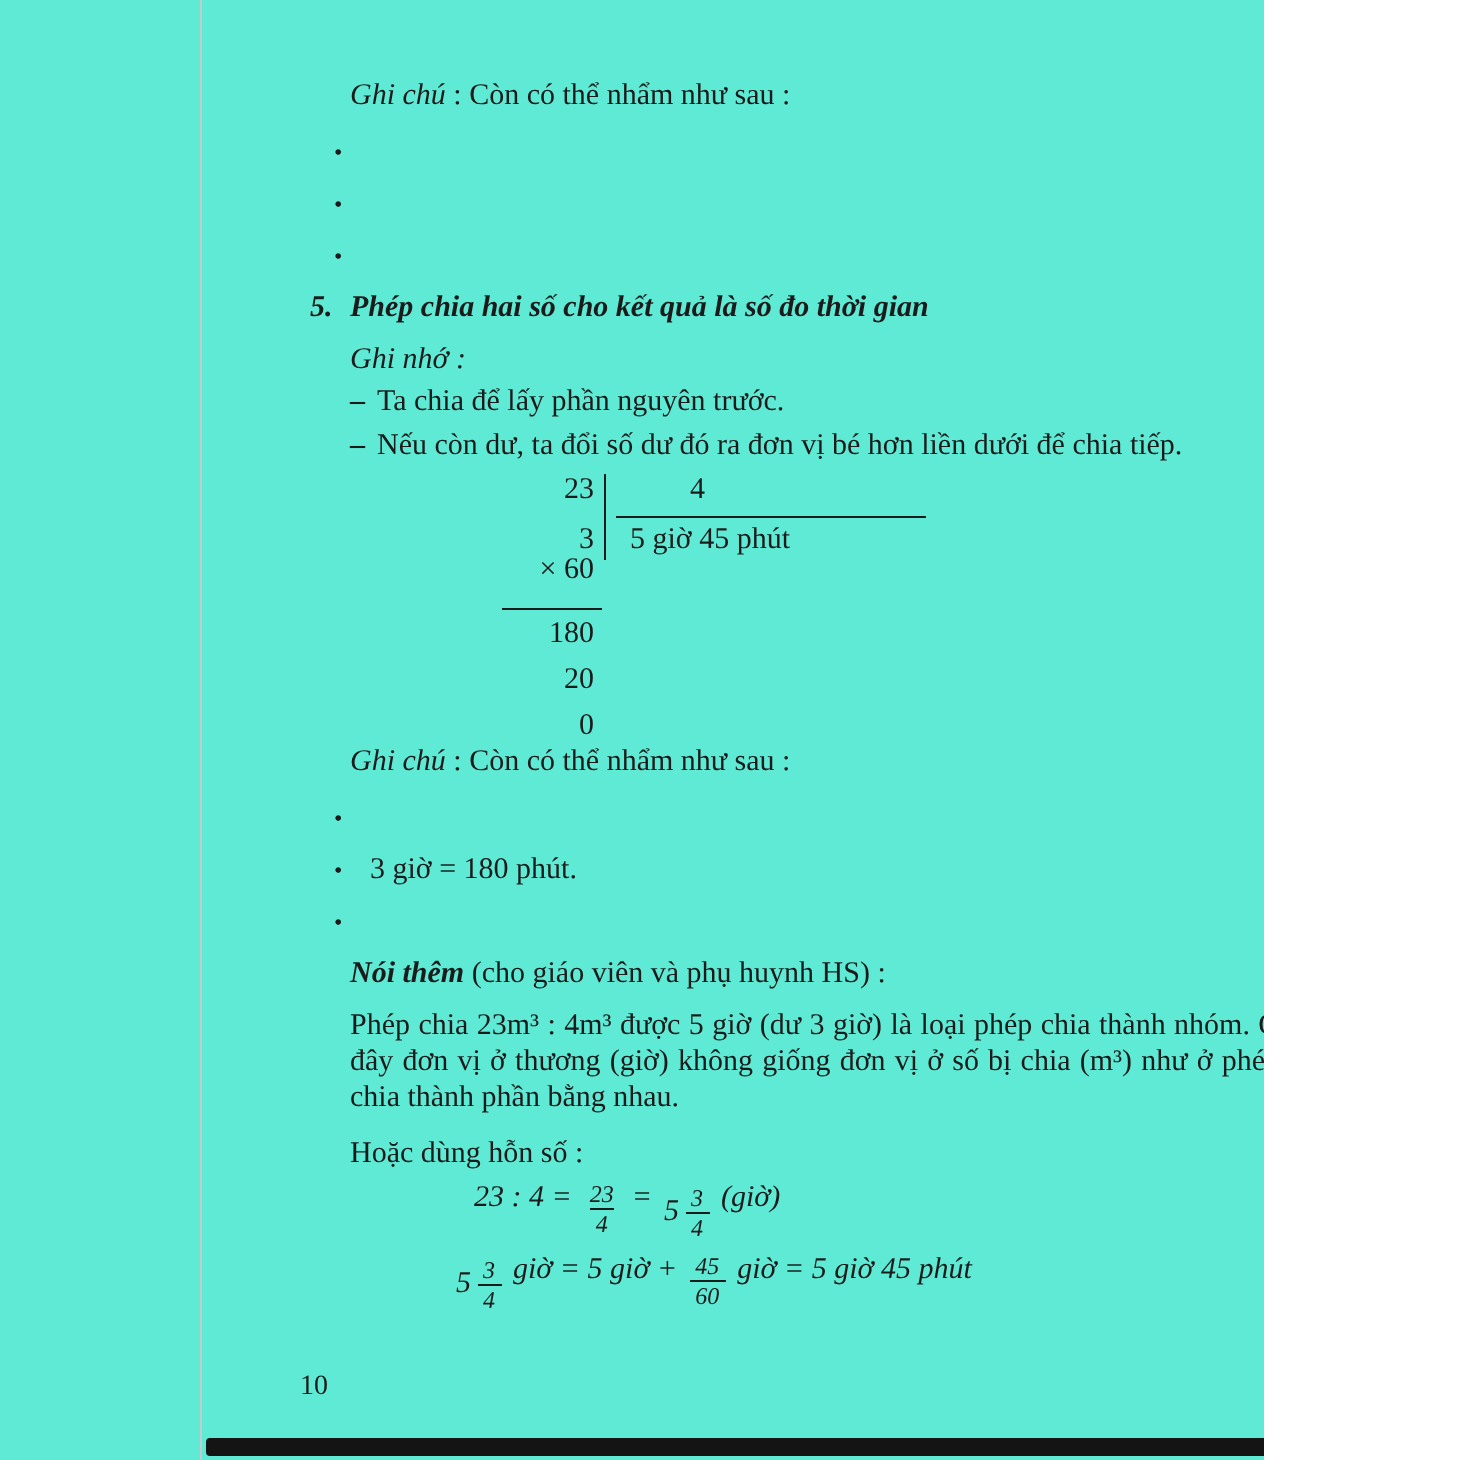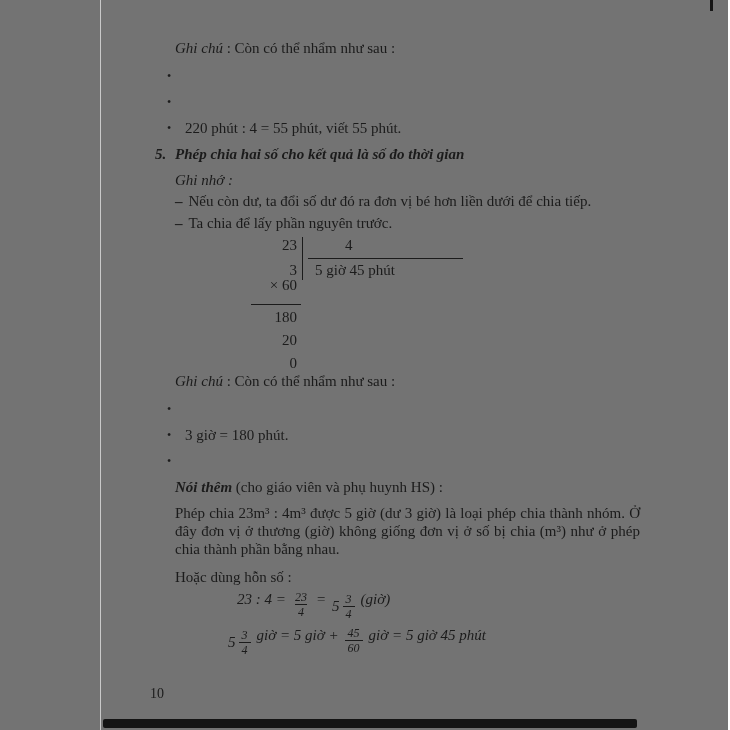--- a/index.html
+++ b/index.html
@@ -2,21 +2,21 @@
 <html><head>
 <meta charset="utf-8">
 <style>
   * { margin:0; padding:0; box-sizing:border-box; }
   html,body { width:730px; height:730px; }
   body {
     background:#ffffff;
     font-family:"Liberation Serif","DejaVu Serif",serif;
     color:#1b1b1b;
   }
-  .scan { position:relative; width:728px; height:730px; background:#737373; overflow:hidden; }
+  .scan { position:relative; width:632px; height:730px; background:#5eead4; overflow:hidden; }
 
   .left-rule { position:absolute; left:100px; top:0; width:1px; height:730px; background:#c9c9c9; }
   .corner-mark { position:absolute; left:710px; top:0; width:3px; height:11px; background:#161616; }
   .bottom-bar { position:absolute; left:103px; top:719px; width:534px; height:9px; background:#141414; border-radius:2px; }
 
   .content { position:absolute; left:175px; top:39px; width:465px; font-size:15px; line-height:18px; }
 
   .note-head { margin-bottom:10px; }
   .bullet { display:flex; margin:0 0 8px -8px; }
   .bullet .dot { flex:0 0 18px; width:18px; font-size:12px; line-height:18px; }
@@ -73,29 +73,28 @@
     <p class="note-head"><i class="it">Ghi chú</i><span> : Còn có thể nhẩm như sau :</span></p>
 
     <div class="bullet">
       <span class="dot">•</span>
     </div>
     <div class="bullet">
       <span class="dot">•</span>
     </div>
     <div class="bullet">
       <span class="dot">•</span>
-      <span>220 phút : 4 = 55 phút, viết 55 phút.</span>
     </div>
 
     <p class="section-head"><span class="num">5.</span><span>Phép chia hai số cho kết quả là số đo thời gian</span></p>
 
     <p class="reminder-label">Ghi nhớ :</p>
 
+    <p class="dash-item"><span class="dash">–</span><span>Ta chia để lấy phần nguyên trước.</span></p>
     <p class="dash-item"><span class="dash">–</span><span>Nếu còn dư, ta đổi số dư đó ra đơn vị bé hơn liền dưới để chia tiếp.</span></p>
-    <p class="dash-item"><span class="dash">–</span><span>Ta chia để lấy phần nguyên trước.</span></p>
 
 
     <div class="division">
       <span class="leftcol" style="top:0;">23</span>
       <span class="vline"></span>
       <span class="divisor">4</span>
       <span class="hline"></span>
       <span class="leftcol" style="top:25px;">3</span>
       <span class="quotient">5 giờ 45 phút</span>
       <span class="leftcol" style="top:40px;">× 60</span>

